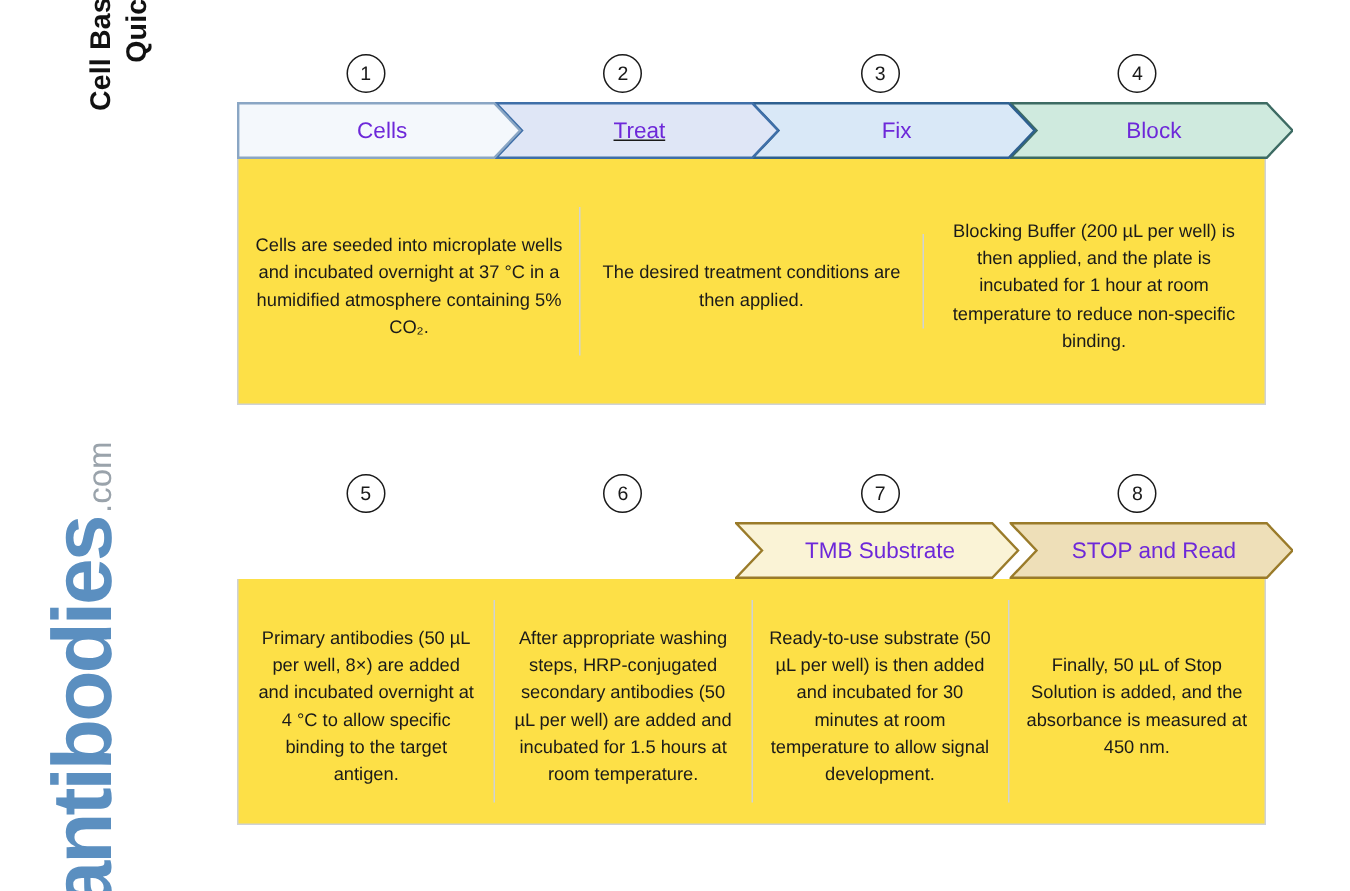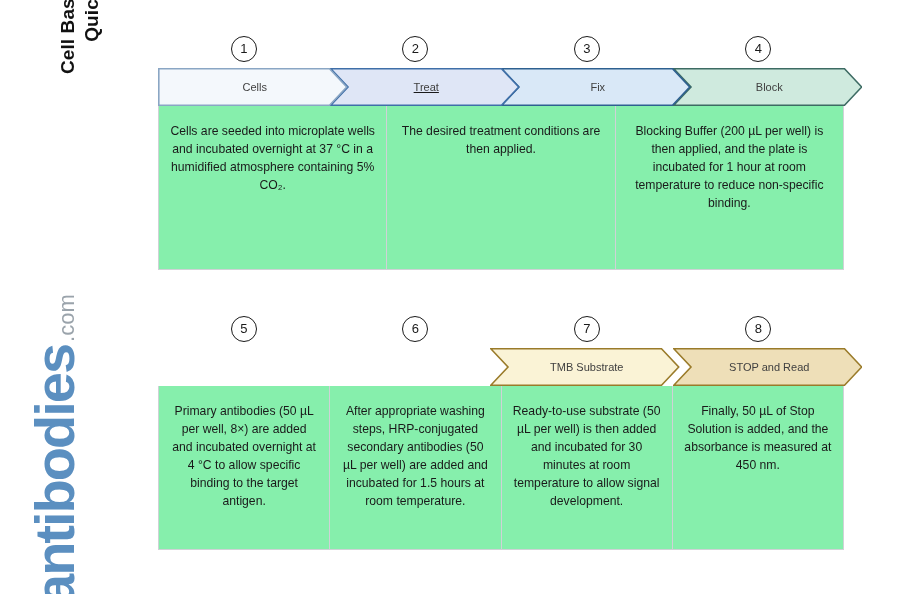--- a/index.html
+++ b/index.html
@@ -112,35 +112,36 @@
   .chevron svg {
     position: absolute;
     left: 0;
     top: 0;
     width: 100%;
     height: 100%;
     display: block;
   }
   .chevron .chev-label {
     position: relative;
-    font-size: 11px;
-    color: #404040;
+    font-size: 15px;
+    color: #6d28d9;
     text-align: center;
     z-index: 2;
     padding-left: 4px;
   }
 
   .body-strip {
     position: relative;
     height: 164px;
     border: 1px solid #cfd2d6;
     border-top: none;
     box-sizing: border-box;
-    background: #86efac;
-    display: flex;
+    background: #fde047;
+    display: flex;
+    align-items: center;
   }
   .body-cell {
     flex: 1 1 0;
     box-sizing: border-box;
     border-right: 1px solid #cfd2d6;
     padding: 16px 11px 10px 11px;
     display: flex;
     align-items: flex-start;
     justify-content: center;
   }

